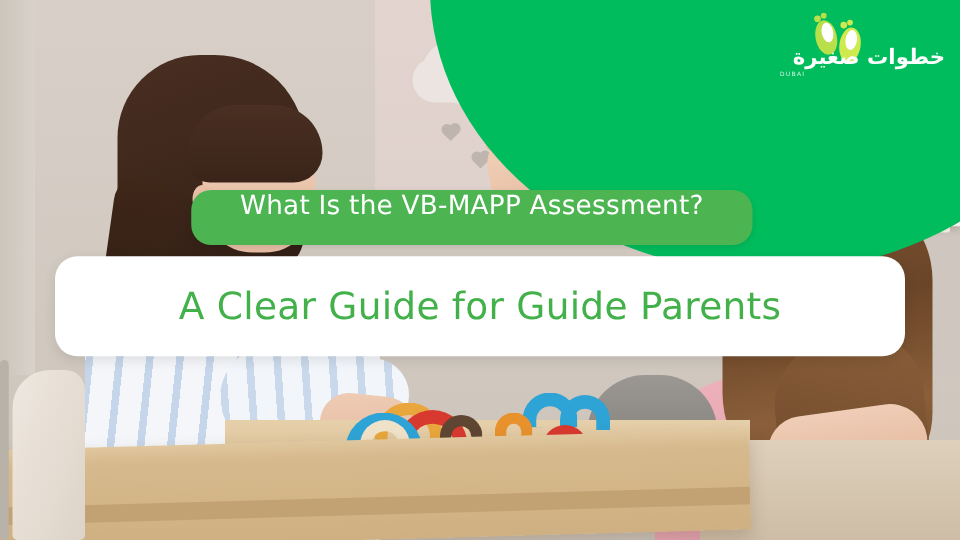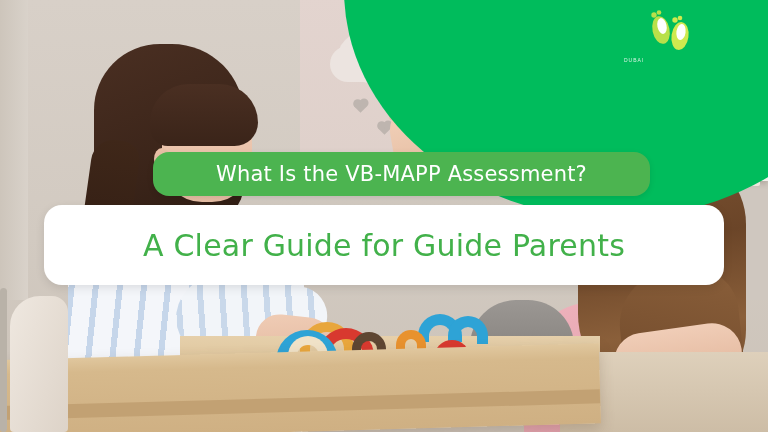--- a/index.html
+++ b/index.html
@@ -317,24 +317,24 @@
   .logo-ar {
     position:absolute; right:0; top:22px;
     color:#ffffff; font-size:17px; font-weight:700;
     white-space:nowrap; direction:rtl;
     font-family:"DejaVu Sans", sans-serif;
   }
 
   
   .banner-green {
     position:absolute; left:153px; top:152px;
-    width:497px; height:44px;
+    width:449px; height:44px;
     background:#4cb450;
     border-radius:16px;
-    display:flex; align-items:center; justify-content:center;
+    display:flex; justify-content:center;
     box-shadow:0 2px 6px rgba(0,0,0,.10);
   }
   .banner-green-text {
     color:#ffffff; font-size:21px; font-weight:400;
     letter-spacing:.2px; white-space:nowrap;
     font-family:"DejaVu Sans", sans-serif;
   }
   .banner-white {
     position:absolute; left:44px; top:205px;
     width:680px; height:80px;
@@ -484,20 +484,21 @@
           <ellipse cx="14" cy="16" rx="4.6" ry="8" fill="#ffffff" transform="rotate(-12 14 16)"></ellipse>
           <circle cx="6" cy="5" r="2.7" fill="#b9e04a"></circle>
           <circle cx="11" cy="2.5" r="2.3" fill="#b9e04a"></circle>
           <ellipse cx="32" cy="26" rx="8.5" ry="14" fill="#cfe94f" transform="rotate(8 32 26)"></ellipse>
           <ellipse cx="33" cy="22" rx="4.6" ry="8" fill="#ffffff" transform="rotate(8 33 22)"></ellipse>
           <circle cx="27" cy="10" r="2.7" fill="#cfe94f"></circle>
           <circle cx="32" cy="8" r="2.3" fill="#cfe94f"></circle>
         </svg>
       </div>
       <div class="logo-sub">DUBAI</div>
+      <div class="logo-ar">خطوات صغيرة</div>
     </div>
   </div>
 
   <div class="banner-green">
     <span class="banner-green-text">What Is the VB-MAPP Assessment?</span>
   </div>
 
   <div class="banner-white">
     <span class="banner-white-text">A Clear Guide for Guide Parents</span>
   </div>

